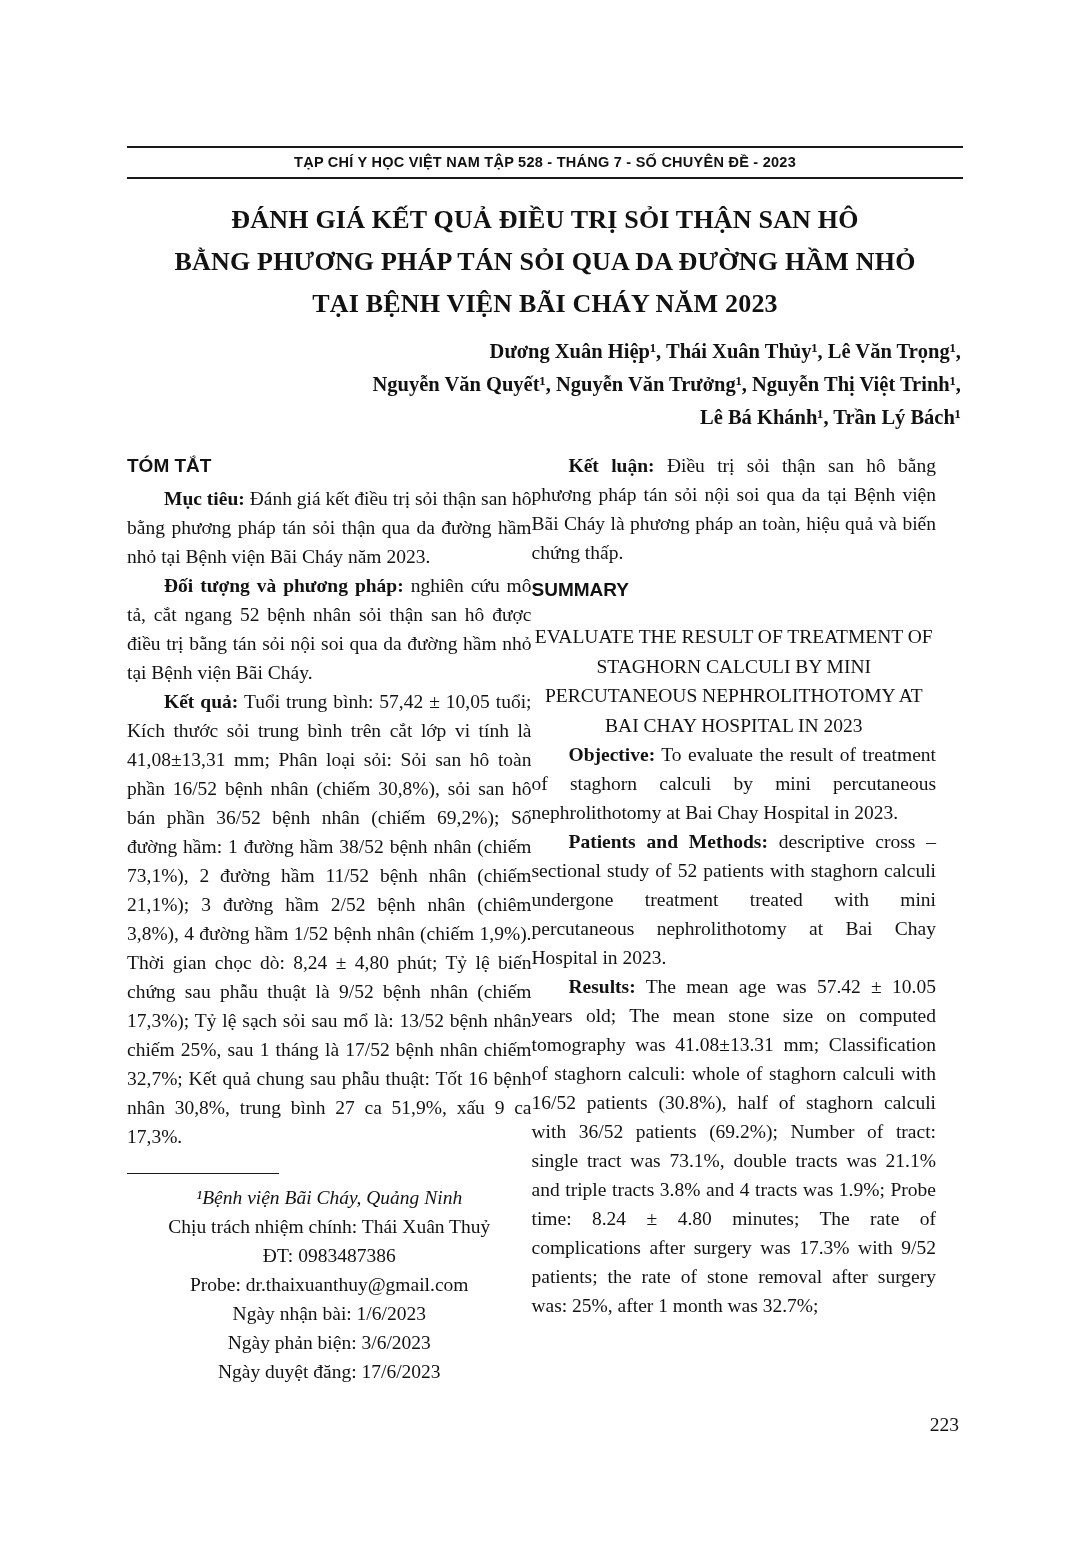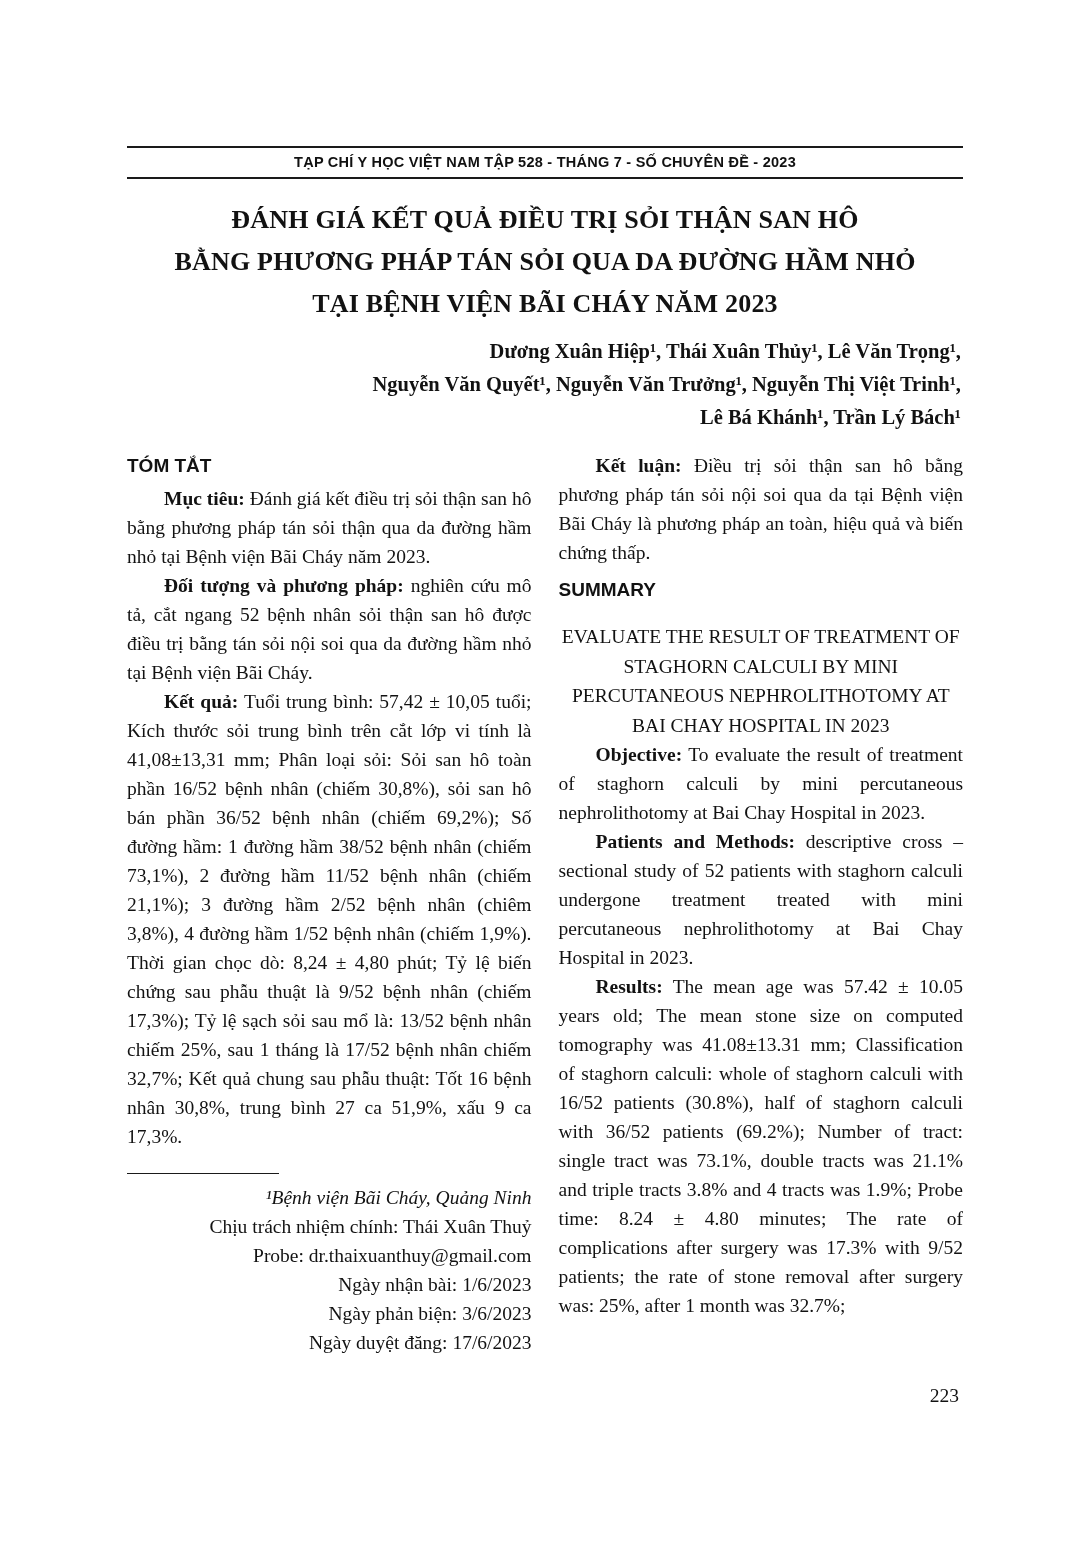--- a/index.html
+++ b/index.html
@@ -54,21 +54,20 @@
     font-size: 20.5px;
     line-height: 33px;
     padding-right: 2px;
   }
   .author-line { display: block; }
 
   
   .columns {
     margin-top: 17px;
     display: flex;
-    gap: 27px;
     align-items: flex-start;
   }
   .col {
     width: 404.5px;
     font-size: 19.5px;
     line-height: 29px;
     text-align: justify;
     text-justify: inter-word;
   }
 
@@ -87,21 +86,21 @@
 
   .summary-title {
     margin: 0;
     font-weight: normal;
     text-align: center;
     text-indent: 0;
     line-height: 29.5px;
   }
 
   
-  .footnote { margin-top: 22px; text-align: right; }
+  .footnote { margin-top: 22px; text-align: center; }
   .footnote-rule { width: 152px; border-top: 1.5px solid #1a1a1a; margin-bottom: 9px; }
   .footnote .fn-line { line-height: 29px; }
   .affiliation { font-style: italic; }
 
   
   .page-number {
     margin-top: 28px;
     text-align: right;
     font-size: 19.5px;
     padding-right: 4px;
@@ -139,20 +138,21 @@
         <p class="para"><span class="lead">Mục tiêu:</span> <span>Đánh giá kết điều trị sỏi thận san hô bằng phương pháp tán sỏi thận qua da đường hầm nhỏ tại Bệnh viện Bãi Cháy năm 2023.</span></p>
 
         <p class="para"><span class="lead">Đối tượng và phương pháp:</span> <span>nghiên cứu mô tả, cắt ngang 52 bệnh nhân sỏi thận san hô được điều trị bằng tán sỏi nội soi qua da đường hầm nhỏ tại Bệnh viện Bãi Cháy.</span></p>
 
         <p class="para"><span class="lead">Kết quả:</span> <span>Tuổi trung bình: 57,42 ± 10,05 tuổi; Kích thước sỏi trung bình trên cắt lớp vi tính là 41,08±13,31 mm; Phân loại sỏi: Sỏi san hô toàn phần 16/52 bệnh nhân (chiếm 30,8%), sỏi san hô bán phần 36/52 bệnh nhân (chiếm 69,2%); Số đường hầm: 1 đường hầm 38/52 bệnh nhân (chiếm 73,1%), 2 đường hầm 11/52 bệnh nhân (chiếm 21,1%); 3 đường hầm 2/52 bệnh nhân (chiêm 3,8%), 4 đường hầm 1/52 bệnh nhân (chiếm 1,9%). Thời gian chọc dò: 8,24 ± 4,80 phút; Tỷ lệ biến chứng sau phẫu thuật là 9/52 bệnh nhân (chiếm 17,3%); Tỷ lệ sạch sỏi sau mổ là: 13/52 bệnh nhân chiếm 25%, sau 1 tháng là 17/52 bệnh nhân chiếm 32,7%; Kết quả chung sau phẫu thuật: Tốt 16 bệnh nhân 30,8%, trung bình 27 ca 51,9%, xấu 9 ca 17,3%.</span></p>
 
         <div class="footnote">
           <div class="footnote-rule"></div>
           <div class="fn-line affiliation">¹Bệnh viện Bãi Cháy, Quảng Ninh</div>
           <div class="fn-line">Chịu trách nhiệm chính: Thái Xuân Thuỷ</div>
+          <div class="fn-line">ĐT: 0983487386</div>
           <div class="fn-line">Probe: dr.thaixuanthuy@gmail.com</div>
           <div class="fn-line">Ngày nhận bài: 1/6/2023</div>
           <div class="fn-line">Ngày phản biện: 3/6/2023</div>
           <div class="fn-line">Ngày duyệt đăng: 17/6/2023</div>
         </div>
       </div>
 
       <div class="col">
         <p class="para"><span class="lead">Kết luận:</span> <span>Điều trị sỏi thận san hô bằng phương pháp tán sỏi nội soi qua da tại Bệnh viện Bãi Cháy là phương pháp an toàn, hiệu quả và biến chứng thấp.</span></p>
 

